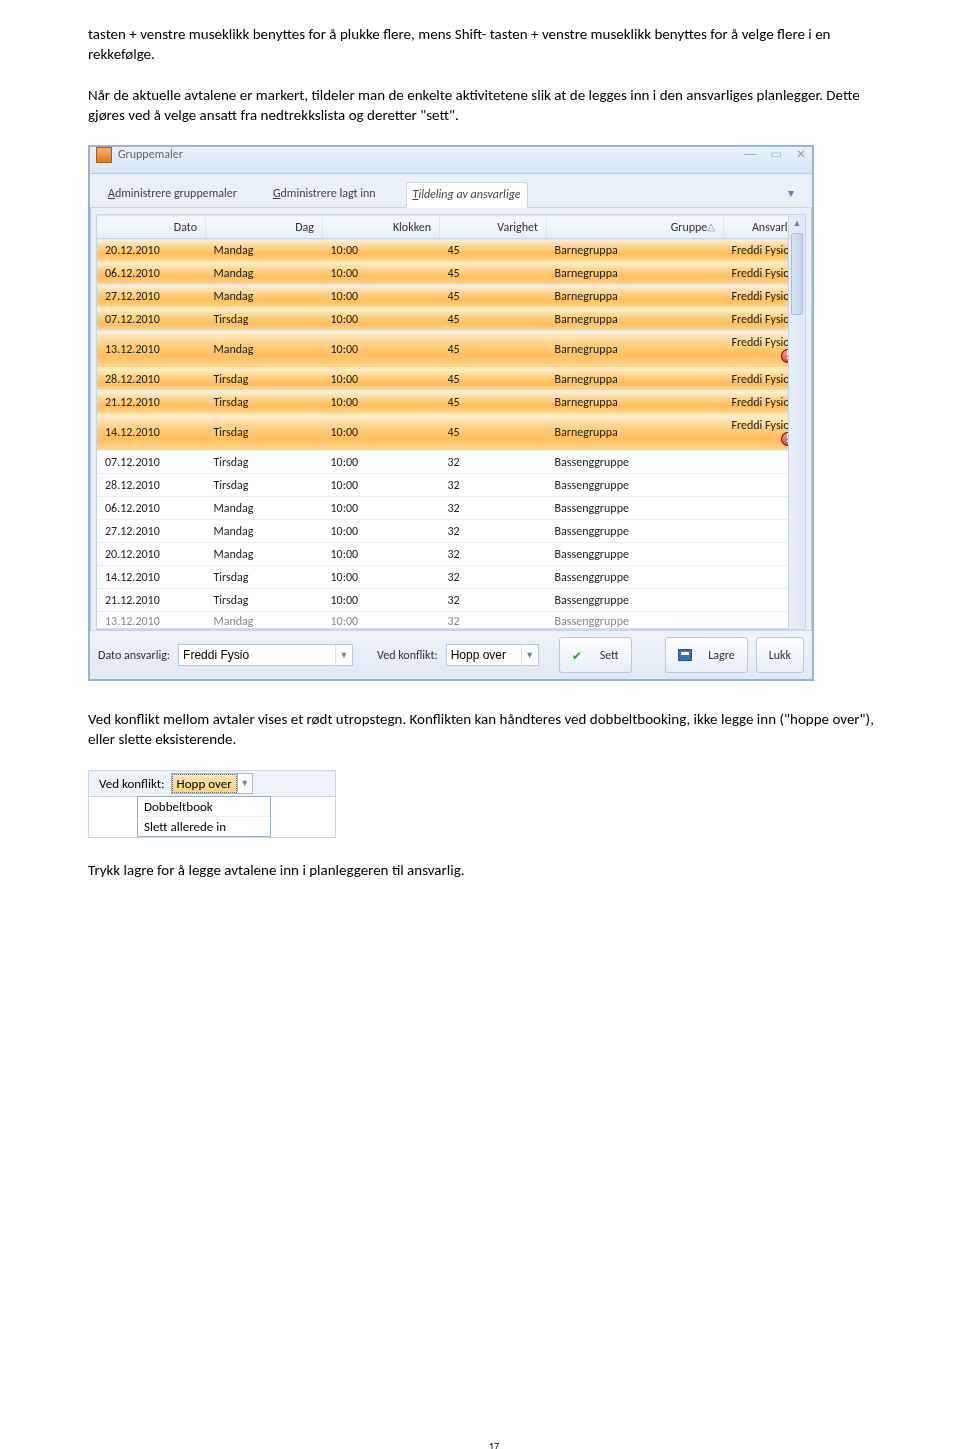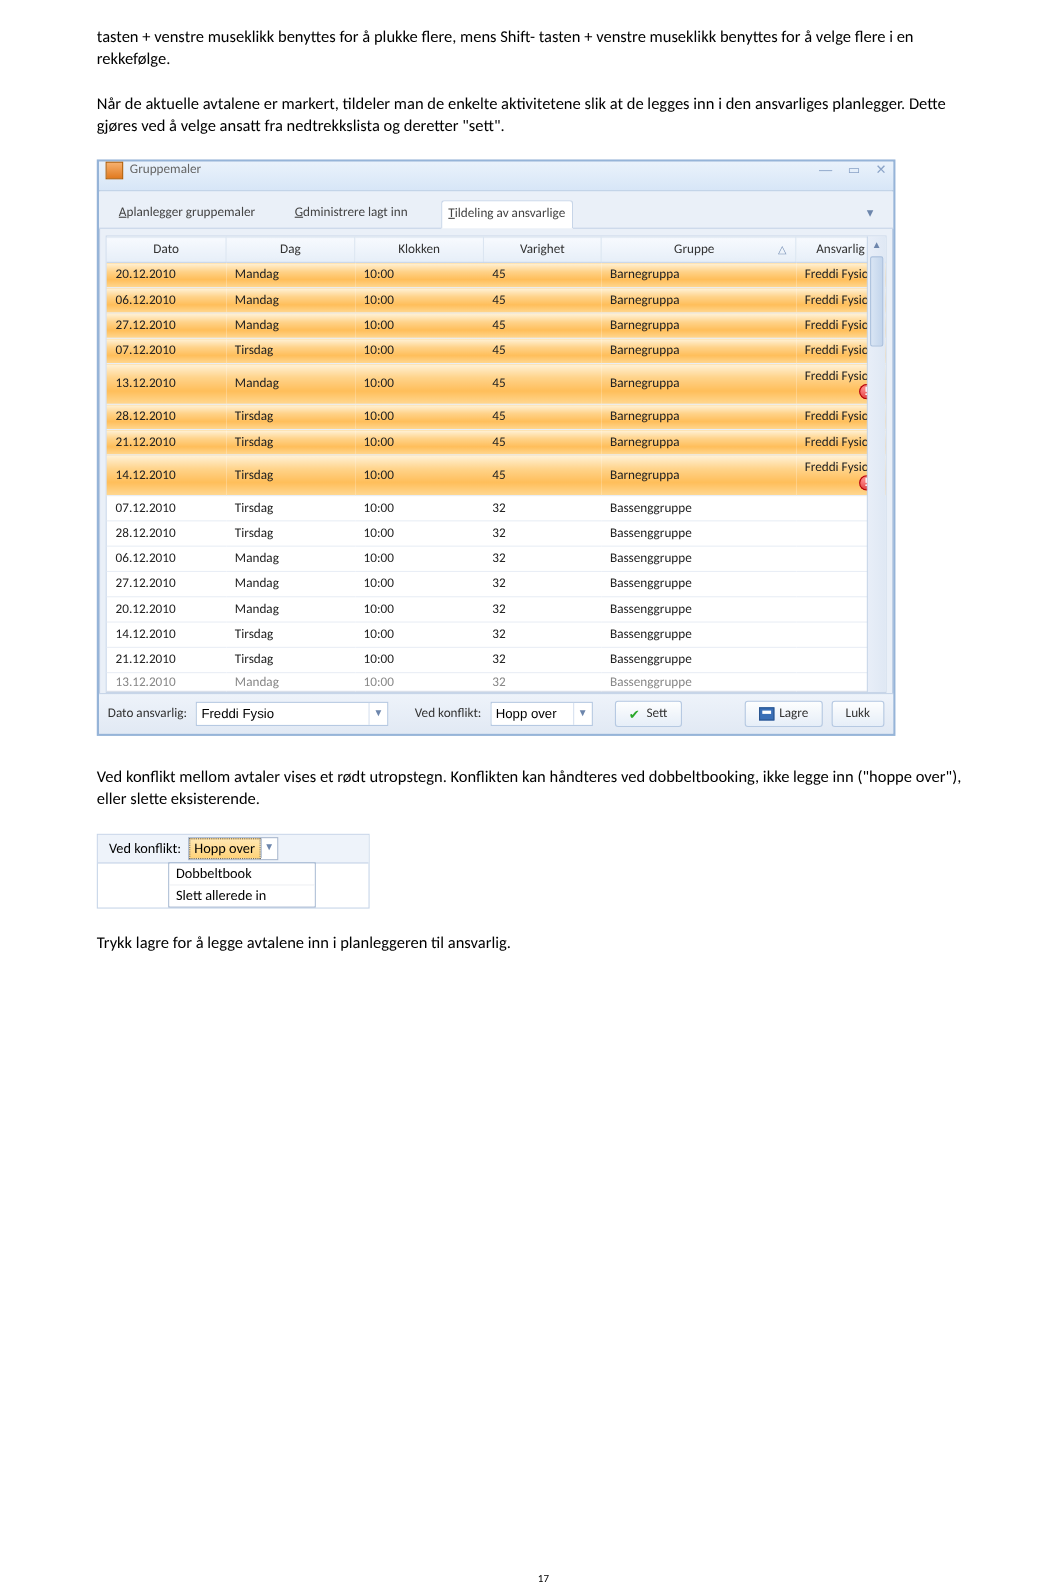--- a/index.html
+++ b/index.html
@@ -45,27 +45,28 @@
     border-bottom: 1px solid #c7d5e8;
     background: #eaf0f8;
   }
   .tab { padding: 4px 6px 6px 6px; }
   .tab u { text-decoration: underline; }
   .tab.active {
     background: #fff;
     border: 1px solid #c7d5e8; border-bottom: 1px solid #fff;
     border-radius: 3px 3px 0 0;
     margin-bottom: -1px;
+    font-style: italic;
   }
   .tabarrow { margin-left:auto; color:#6d86ac; padding:4px 6px; }
 
   .tablewrap { background:#fff; margin:6px 6px 0 6px; border:1px solid #c7d5e8; position:relative; }
   table.grid { width:100%; border-collapse:collapse; font-size:12px; color:#222; }
   table.grid th {
-    text-align:center; font-weight:normal;
+    text-align:right; font-weight:normal;
     background: linear-gradient(#f7fafe,#e6eef8);
     border-top:1px solid #dbe5f1;
     border-bottom:1px solid #c7d5e8;
     border-right:1px solid #dbe5f1;
     padding:4px 8px;
     color:#333;
   }
   table.grid td {
     padding:4px 8px;
     border-bottom:1px solid #e9eef6;
@@ -100,24 +101,24 @@
     font-size:12px; color:#333;
   }
   .combo {
     display:inline-flex; align-items:center;
     background:#fff; border:1px solid #b6c9e2; height:20px;
     font-size:12px;
   }
   .combo input { border:0; outline:0; font-size:12px; padding:0 4px; height:18px; }
   .combo .drop { width:16px; text-align:center; color:#6d86ac; border-left:1px solid #d7e2f0; font-size:9px; line-height:20px; }
   .btn {
-    display:inline-flex; align-items:center; gap:4px;
+    display:inline-flex; align-items:center; gap:16px;
     background: linear-gradient(#fdfefe,#e6eef8);
     border:1px solid #b6c9e2; border-radius:3px;
-    padding:2px 12px; height:24px; box-sizing:border-box;
+    padding:2px 12px; height:36px; box-sizing:border-box;
     font-size:12px; color:#333;
   }
   .icon-check { width:12px; height:12px; }
   .icon-check::before { content:"✔"; color:#2aa82a; font-size:12px; }
   .icon-save { width:14px; height:12px; background:#3a6fb6; border:1px solid #2a558f; box-sizing:border-box; position:relative; }
   .icon-save::after { content:""; position:absolute; left:2px; top:2px; width:8px; height:3px; background:#fff; }
 
   
   .smallshot {
     border:1px solid #c7d5e8; width:246px; background:#fff;
@@ -129,21 +130,21 @@
   }
   .smallshot .selbox {
     display:flex; align-items:center; border:1px solid #aab9cf;
     background:#fff;
   }
   .smallshot .selval {
     padding:1px 4px; background:#fff; border:1px dotted #666;
     background:linear-gradient(#ffe6b0,#ffd37a);
   }
   .smallshot .selbtn { width:14px; text-align:center; border-left:1px solid #aab9cf; color:#6d86ac; font-size:9px; line-height:18px; }
-  .smallshot .optlist { border:1px solid #99aecb; margin:-1px 0 0 64px; width:132px; }
+  .smallshot .optlist { border:1px solid #99aecb; margin:-1px 0 0 48px; width:132px; }
   .smallshot .opt { padding:2px 6px; background:#fff; }
   .smallshot .opt + .opt { border-top:1px solid #eef0f4; }
 </style>
 </head>
 <body>
 
 <p class="para">tasten + venstre museklikk benyttes for å plukke flere, mens Shift- tasten + venstre museklikk benyttes for å velge flere i en rekkefølge.</p>
 <p class="para">Når de aktuelle avtalene er markert, tildeler man de enkelte aktivitetene slik at de legges inn i den ansvarliges planlegger. Dette gjøres ved å velge ansatt fra nedtrekkslista og deretter "sett".</p>
 
 <div class="win">
@@ -152,21 +153,21 @@
     <span>Gruppemaler</span>
     <div class="winbtns">
       <span>—</span>
       <span>▭</span>
       <span>✕</span>
     </div>
   </div>
 
   <div class="tabs">
     <div class="tab">
-      <u>A</u><span>planlegger gruppemaler</span>
+      <u>A</u><span>dministrere gruppemaler</span>
     </div>
     <div class="tab">
       <u>G</u><span>dministrere lagt inn</span>
     </div>
     <div class="tab active">
       <u>T</u><span>ildeling av ansvarlige</span>
     </div>
     <div class="tabarrow">▾</div>
   </div>
 

